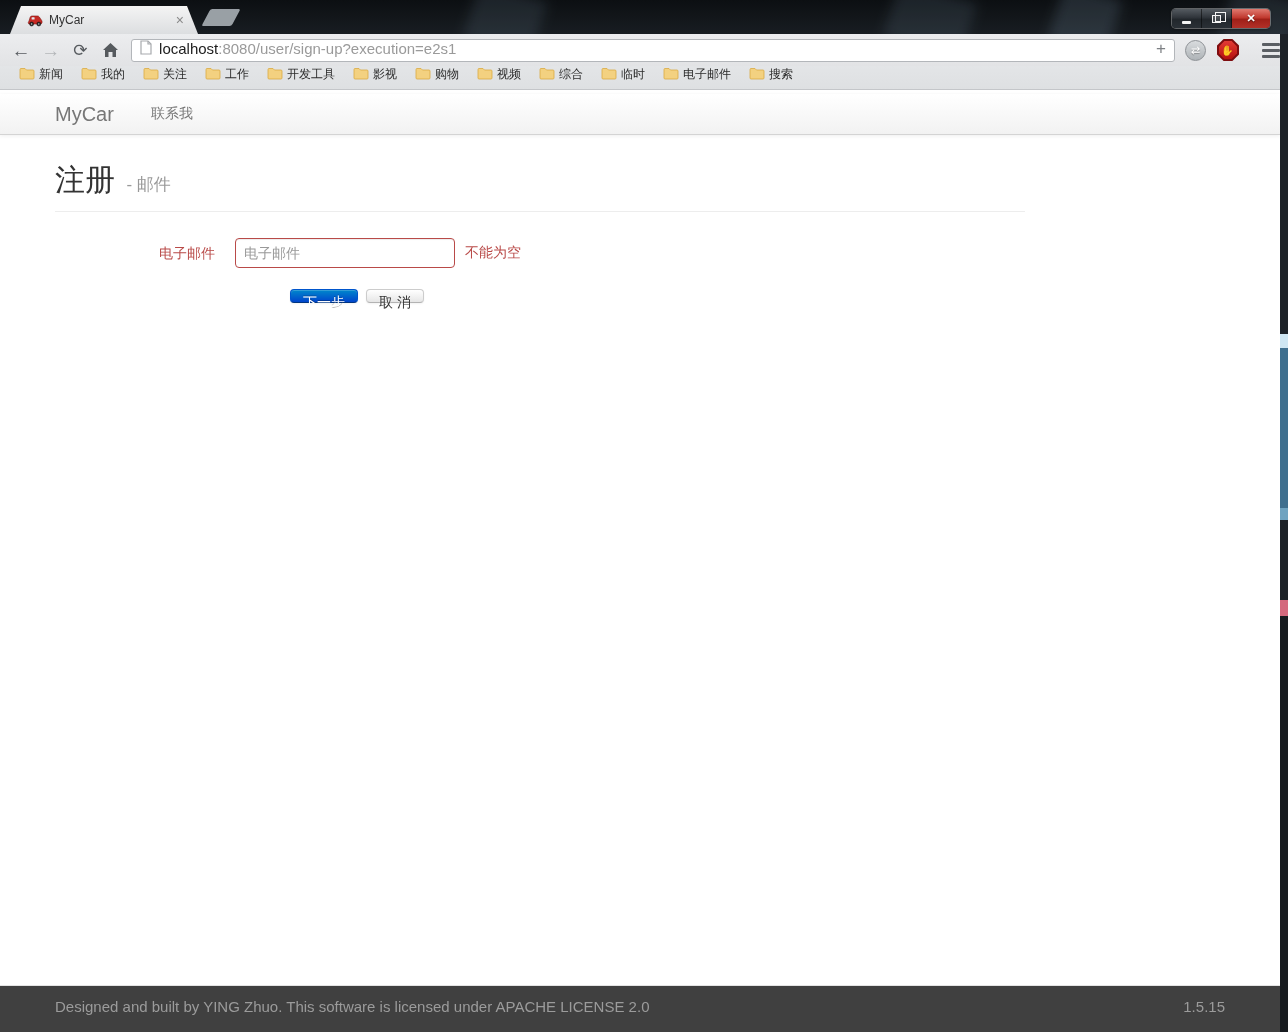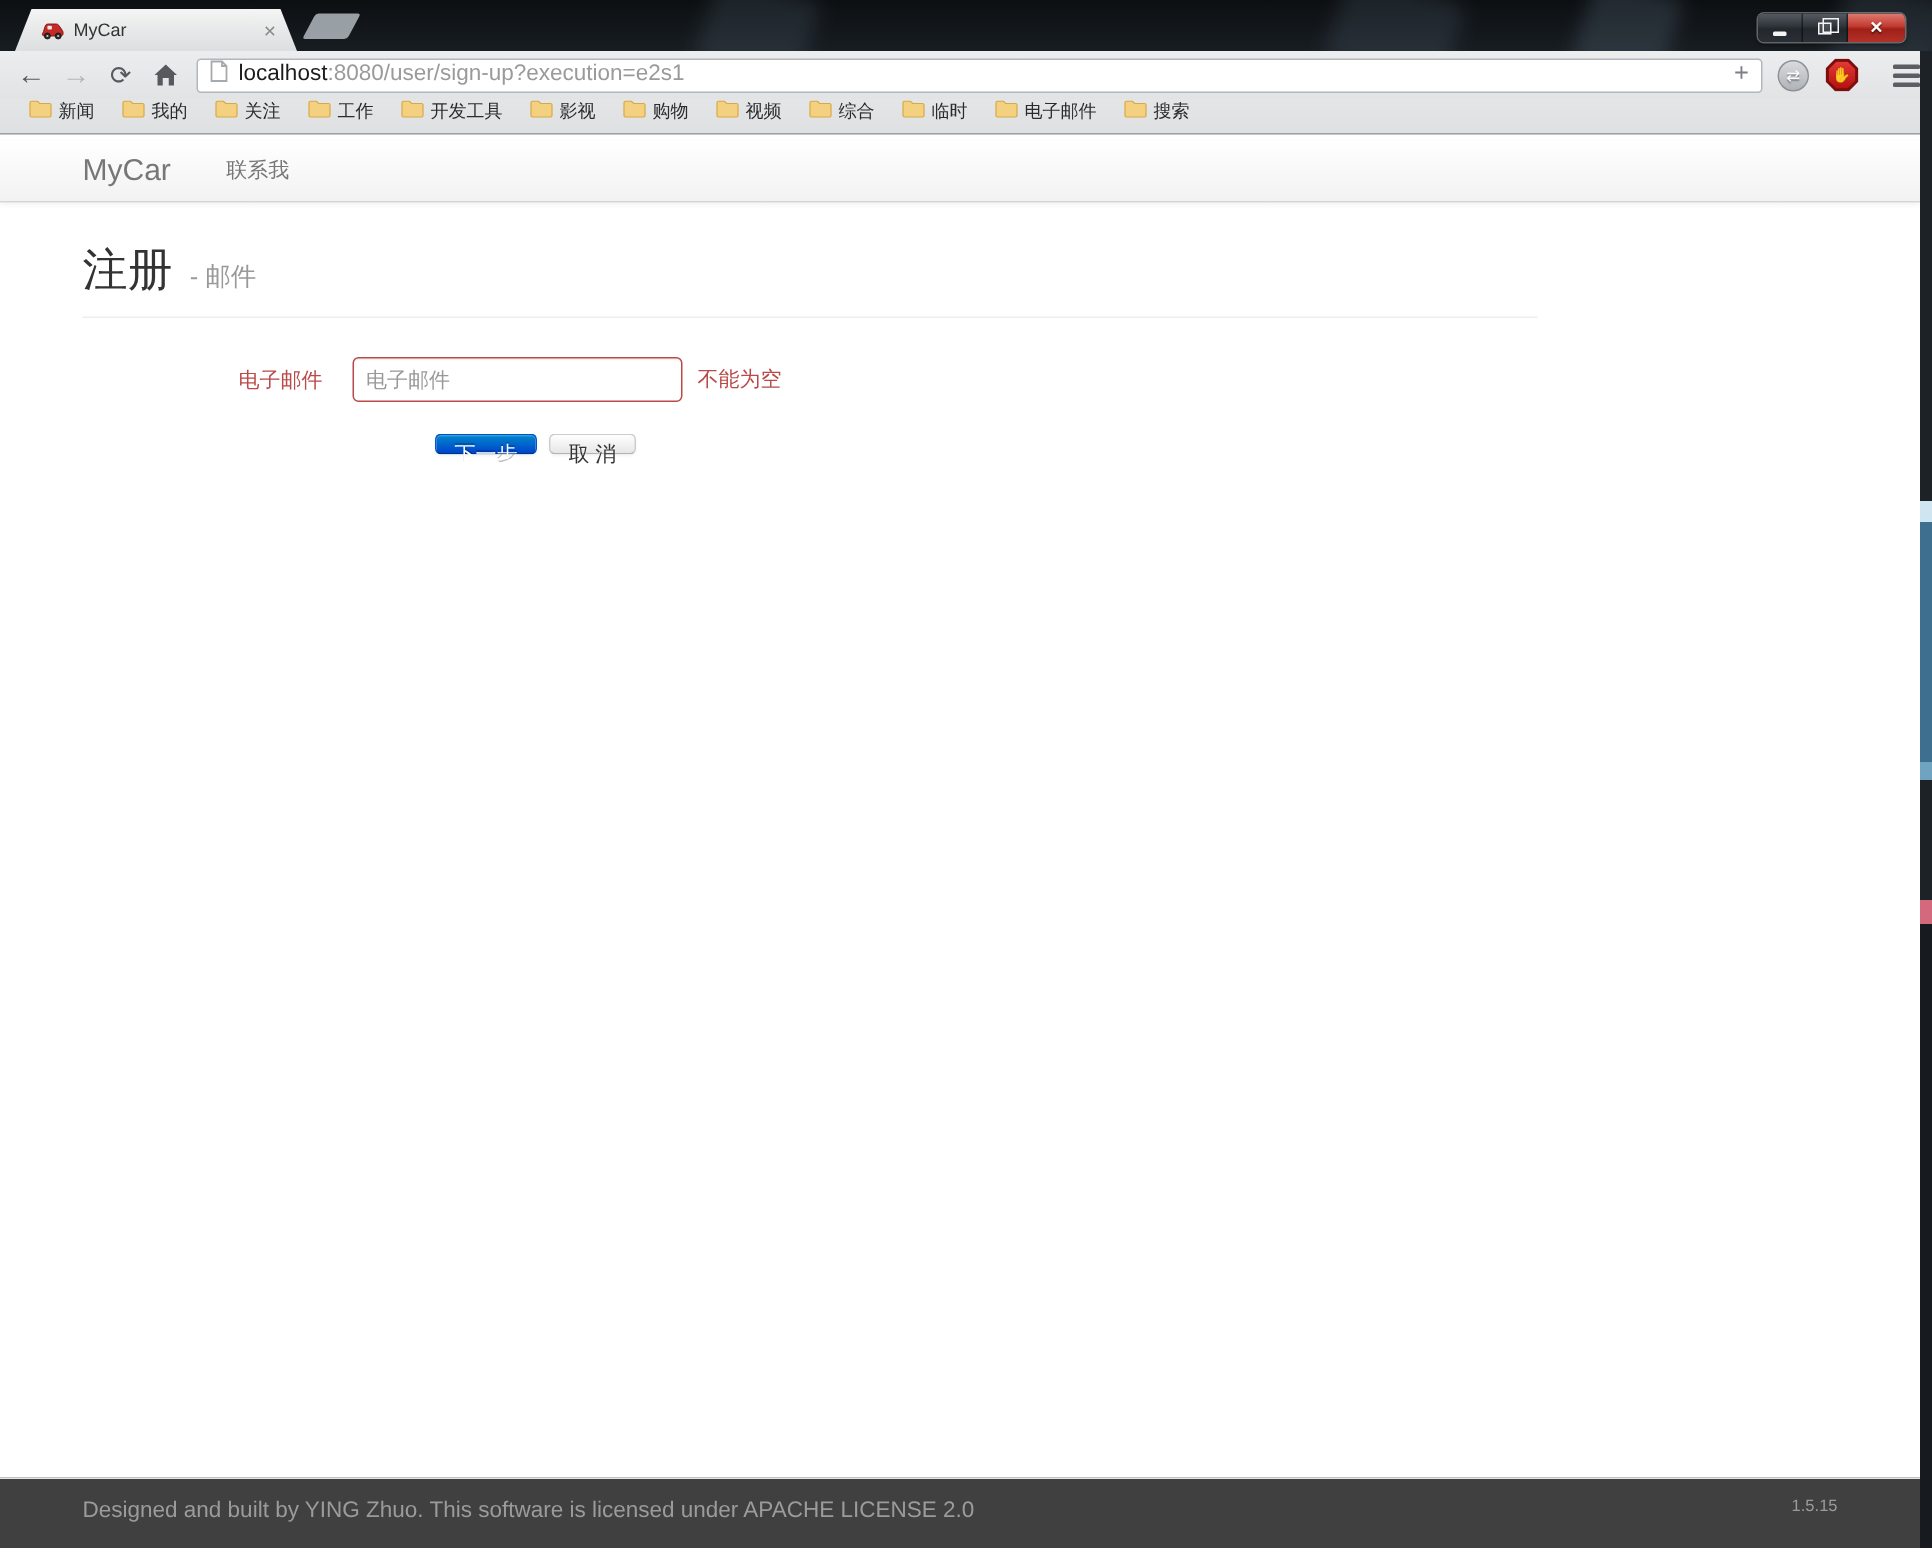--- a/index.html
+++ b/index.html
@@ -100,21 +100,21 @@
     background:linear-gradient(#0088cc,#0044cc); border:1px solid #0055cc; border-bottom-color:#003580;
     box-shadow:inset 0 1px 0 rgba(255,255,255,.2), 0 1px 2px rgba(0,0,0,.05); }
   .btn-default { color:#333; text-shadow:0 1px 1px rgba(255,255,255,.75);
     background:linear-gradient(#ffffff,#e6e6e6); border:1px solid #ccc; border-bottom-color:#b3b3b3;
     box-shadow:inset 0 1px 0 rgba(255,255,255,.2), 0 1px 2px rgba(0,0,0,.05); }
 
   .footer { position:absolute; left:0; bottom:0; width:1280px; height:47px;
     background:#404040; border-top:1px solid #e4e4e4; }
   .footer-inner { width:1170px; margin-left:55px; padding-top:12px; display:flex; }
   .footer-text { font-size:15px; color:#9b9b9b; }
-  .footer-version { margin-left:auto; font-size:11px; color:#9b9b9b; }
+  .footer-version { margin-left:auto; font-size:15px; color:#9b9b9b; }
 
   
   .desktop-right { position:absolute; left:1280px; top:34px; width:8px; height:998px; background:#1d2227; }
   .seg { position:absolute; left:0; width:8px; }
 </style>
 </head>
 <body>
 
 <div class="screen">
 

